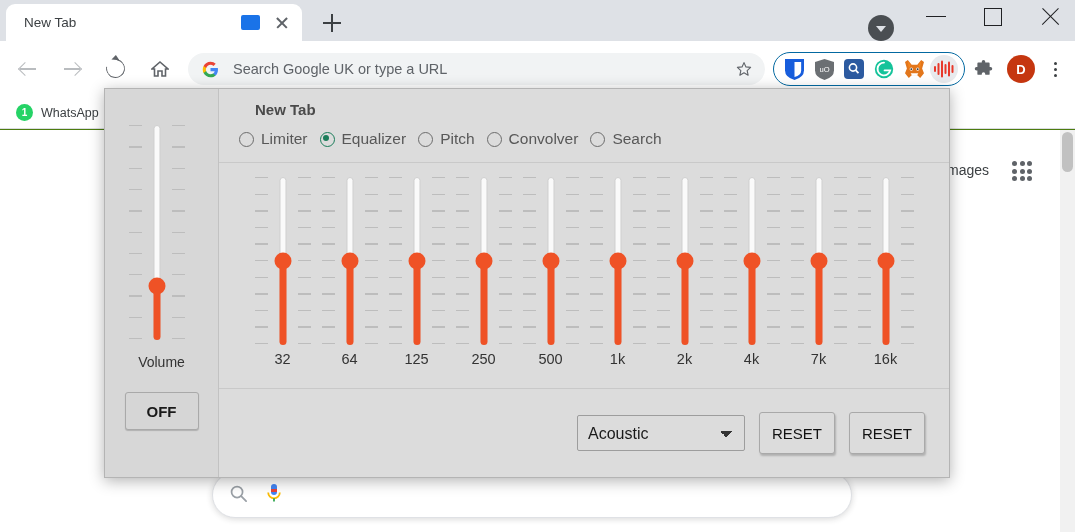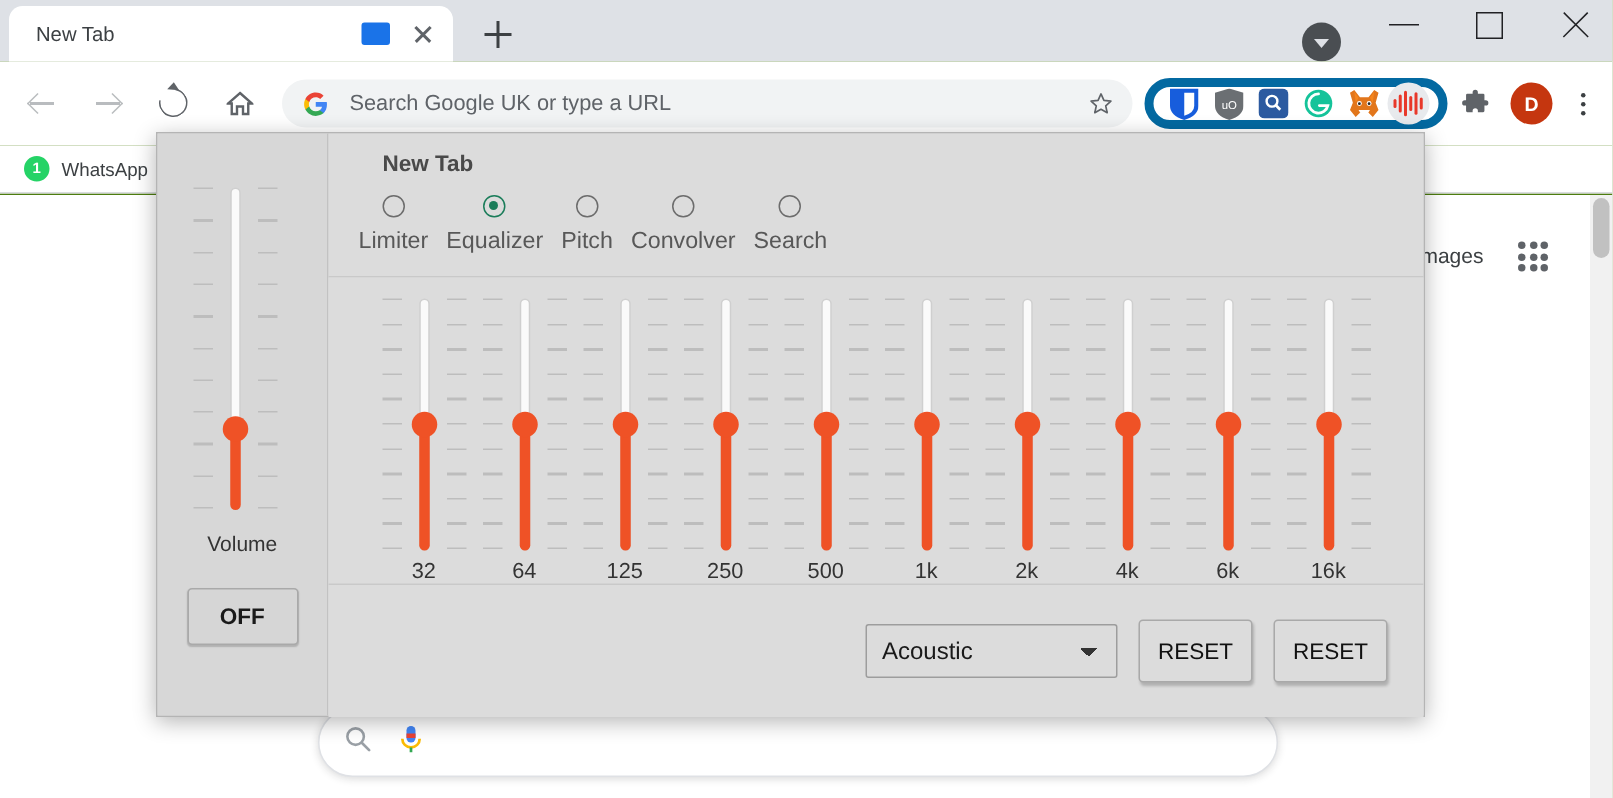--- a/index.html
+++ b/index.html
@@ -127,21 +127,21 @@
     border-radius: 16px; display: flex; align-items: center; padding: 0 6px 0 14px;
     cursor: text; min-width: 0;
   }
   .omnibox .g-logo { width: 17px; height: 17px; flex: none; margin-right: 14px; }
   .omnibox-text { flex: 1; font-size: 14.5px; color: #5f6368; white-space: nowrap;
     overflow: hidden; }
   .star-btn { width: 30px; height: 30px; position: relative; flex: none; cursor: pointer; }
   .star-btn svg { position: absolute; left: 6px; top: 6px; }
 
   .ext-pill {
-    height: 34px; background: #ffffff; border: 6px solid #0369a1; border-radius: 17px;
+    height: 34px; background: #ffffff; border: 1px solid #0369a1; border-radius: 17px;
     display: flex; align-items: center; gap: 2px; padding: 0 6px; margin-right: 2px;
     flex: none;
   }
   .ext-ico {
     width: 28px; height: 28px; border-radius: 50%; display: flex;
     align-items: center; justify-content: center; cursor: pointer; position: relative;
     flex: none;
   }
   .ext-ico.active { background: #e8eaed; }
   .puzzle-btn { width: 32px; height: 32px; display: flex; align-items: center;
@@ -255,21 +255,21 @@
   }
 
   
   .popup-header { padding: 12px 0 0 36px; }
   .popup-title { font-size: 15px; font-weight: bold; color: #4a4a4a; }
   .effects-row {
     display: flex; align-items: center; gap: 0; padding: 12px 0 14px 20px;
     border-bottom: 1px solid #c9c9c9;
   }
   .effect-opt {
-    display: flex; align-items: center; gap: 7px; margin-right: 12px; cursor: pointer; flex-direction: column;
+    display: flex; align-items: center; gap: 7px; margin-right: 12px; cursor: pointer;
   }
   .radio {
     width: 15px; height: 15px; border-radius: 50%; border: 1.8px solid #6c6c6c;
     background: transparent; flex: none; position: relative;
   }
   .radio.sel { border-color: #1b7d5a; }
   .radio.sel::after {
     content: ''; position: absolute; left: 2.6px; top: 2.6px; width: 6.2px; height: 6.2px;
     border-radius: 50%; background: #1b7d5a;
   }
@@ -849,21 +849,21 @@
                   <i class="r" style="top: 132.8px;"></i>
                   <i class="l" style="top: 149.4px;"></i>
                   <i class="r" style="top: 149.4px;"></i>
                   <i class="l" style="top: 166px;"></i>
                   <i class="r" style="top: 166px;"></i>
                 </div>
                 <div class="track"></div>
                 <div class="fill" style="top: 84px; height: 84px;"></div>
                 <div class="thumb" style="top: 84px;"></div>
               </div>
-              <div class="band-label">6k</div>
+              <div class="band-label">7k</div>
             </div>
             <div class="band">
               <div class="vslider" style="height: 168px;">
                 <div class="ticks">
                   <i class="l" style="top: 0px;"></i>
                   <i class="r" style="top: 0px;"></i>
                   <i class="l" style="top: 16.6px;"></i>
                   <i class="r" style="top: 16.6px;"></i>
                   <i class="l" style="top: 33.2px;"></i>
                   <i class="r" style="top: 33.2px;"></i>

